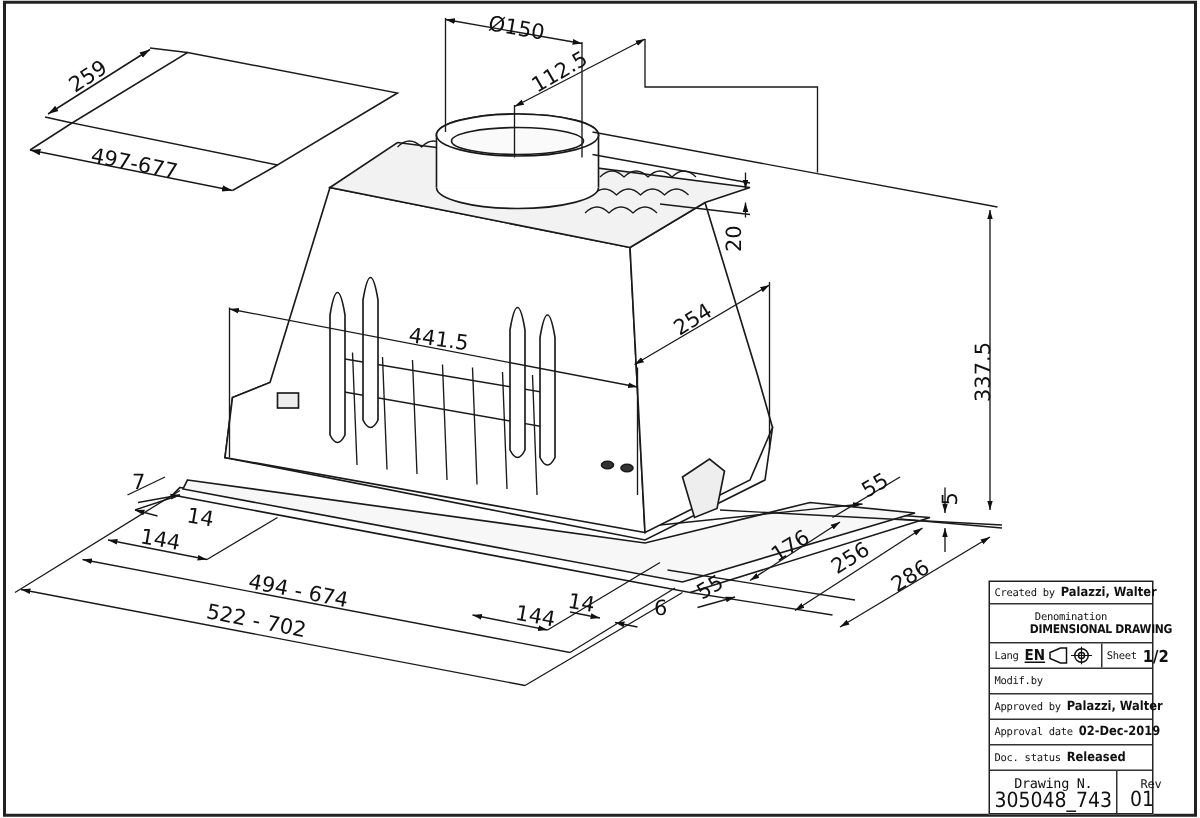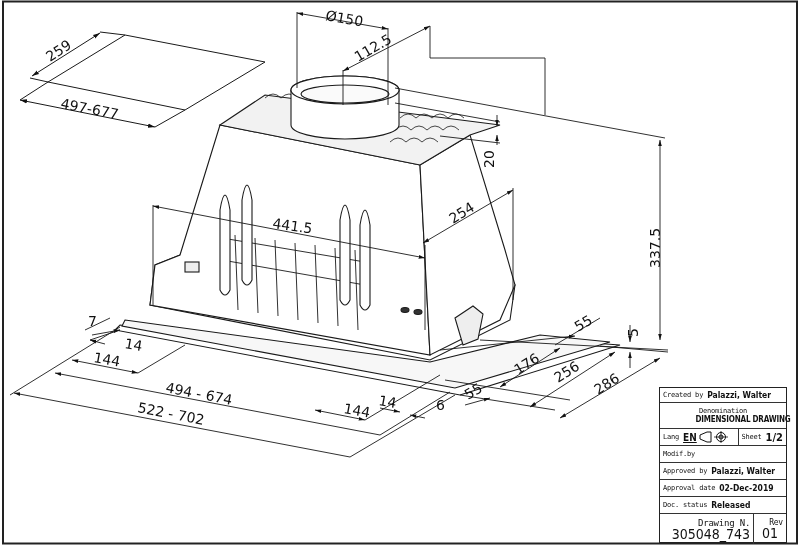--- a/index.html
+++ b/index.html
@@ -1,20 +1,20 @@
 <!DOCTYPE html>
 <html><head>
 <meta charset="utf-8">
 <style>
   html, body { margin: 0; padding: 0; background: #ffffff; }
   body { width: 800px; height: 545px; position: relative; overflow: hidden; font-family: "DejaVu Sans", sans-serif; }
   #sheet { position: absolute; left: 0; top: 0; width: 800px; height: 545px; }
   svg text { font-family: "DejaVu Sans", sans-serif; fill: #111; }
   .dim { font-size: 14px; }
-  .tb { position: absolute; left: 659px; top: 387px; width: 128px; height: 156px; border: 1.5px solid #222; background: #fff; font-family: "DejaVu Sans Condensed", "DejaVu Sans", sans-serif; color: #111; box-sizing: border-box; }
+  .tb { position: absolute; left: 659px; top: 387px; width: 110px; height: 156px; border: 1.5px solid #222; background: #fff; font-family: "DejaVu Sans Condensed", "DejaVu Sans", sans-serif; color: #111; box-sizing: border-box; }
   .tb-row { border-bottom: 1px solid #333; display: flex; align-items: center; box-sizing: border-box; padding: 0 3px; font-size: 8px; white-space: nowrap; }
   .tb-row b { font-size: 8.5px; margin-left: 4px; }
   .tb .lab { font-family: "DejaVu Sans Mono", monospace; font-size: 7px; letter-spacing: -0.2px; }
   .r1 { height: 15px; }
   .r2 { height: 26px; flex-direction: column; justify-content: center; }
   .r3 { height: 17px; padding: 0; }
   .r4, .r5, .r6, .r7 { height: 17px; }
   .r8 { height: 30px; border-bottom: none; padding: 0; }
   .cell { height: 100%; display: flex; align-items: center; padding: 0 3px; box-sizing: border-box; }
   .divider-l { border-left: 1px solid #333; }
@@ -212,21 +212,21 @@
   </div>
   <div class="tb-row r6">
     <span class="lab">Approval date</span>
     <b>02-Dec-2019</b>
   </div>
   <div class="tb-row r7">
     <span class="lab">Doc. status</span>
     <b>Released</b>
   </div>
   <div class="tb-row r8">
-    <div class="cell" style="width:108px; flex-direction:column; justify-content:center; align-items:flex-end;">
+    <div class="cell" style="width:108px; flex-direction:column; justify-content:center; align-items:center;">
       <span class="lab" style="font-size:9px;">Drawing N.</span>
       <span class="big">305048_743</span>
     </div>
     <div class="cell divider-l" style="flex:1; flex-direction:column; justify-content:center; align-items:center;">
       <span class="lab" style="font-size:8px;margin-left:12px;">Rev</span>
       <span class="big">01</span>
     </div>
   </div>
 </div>
 

